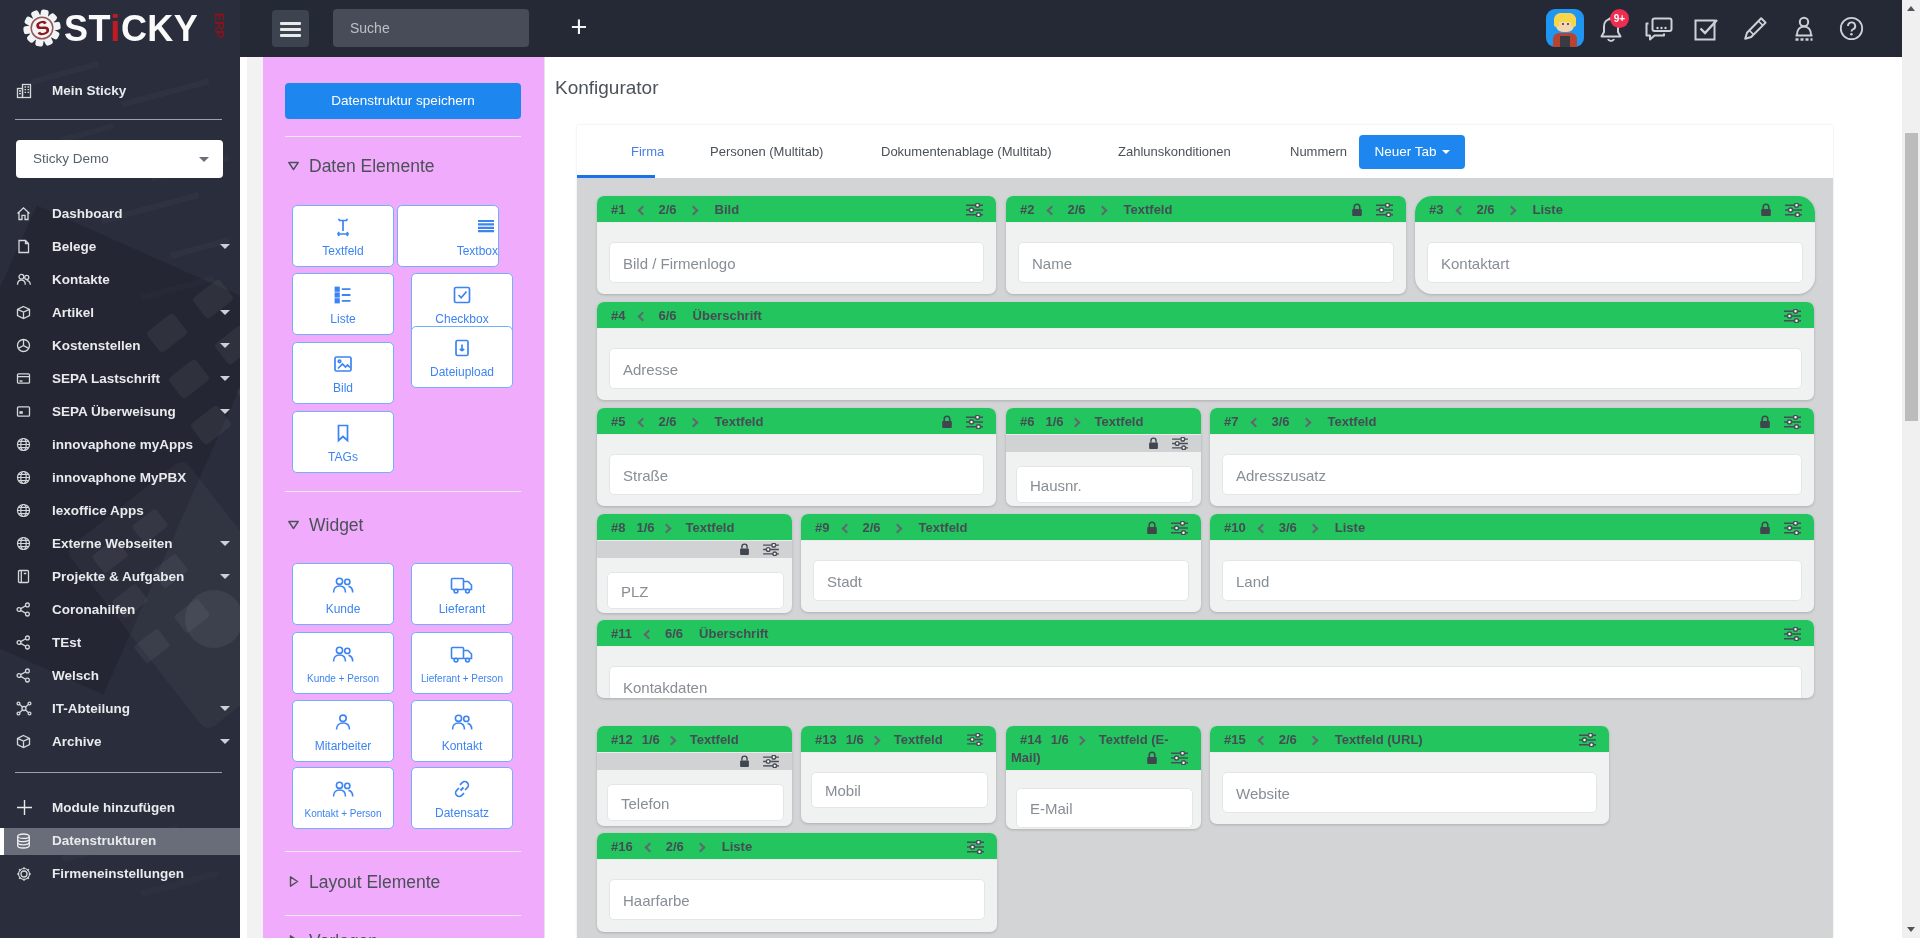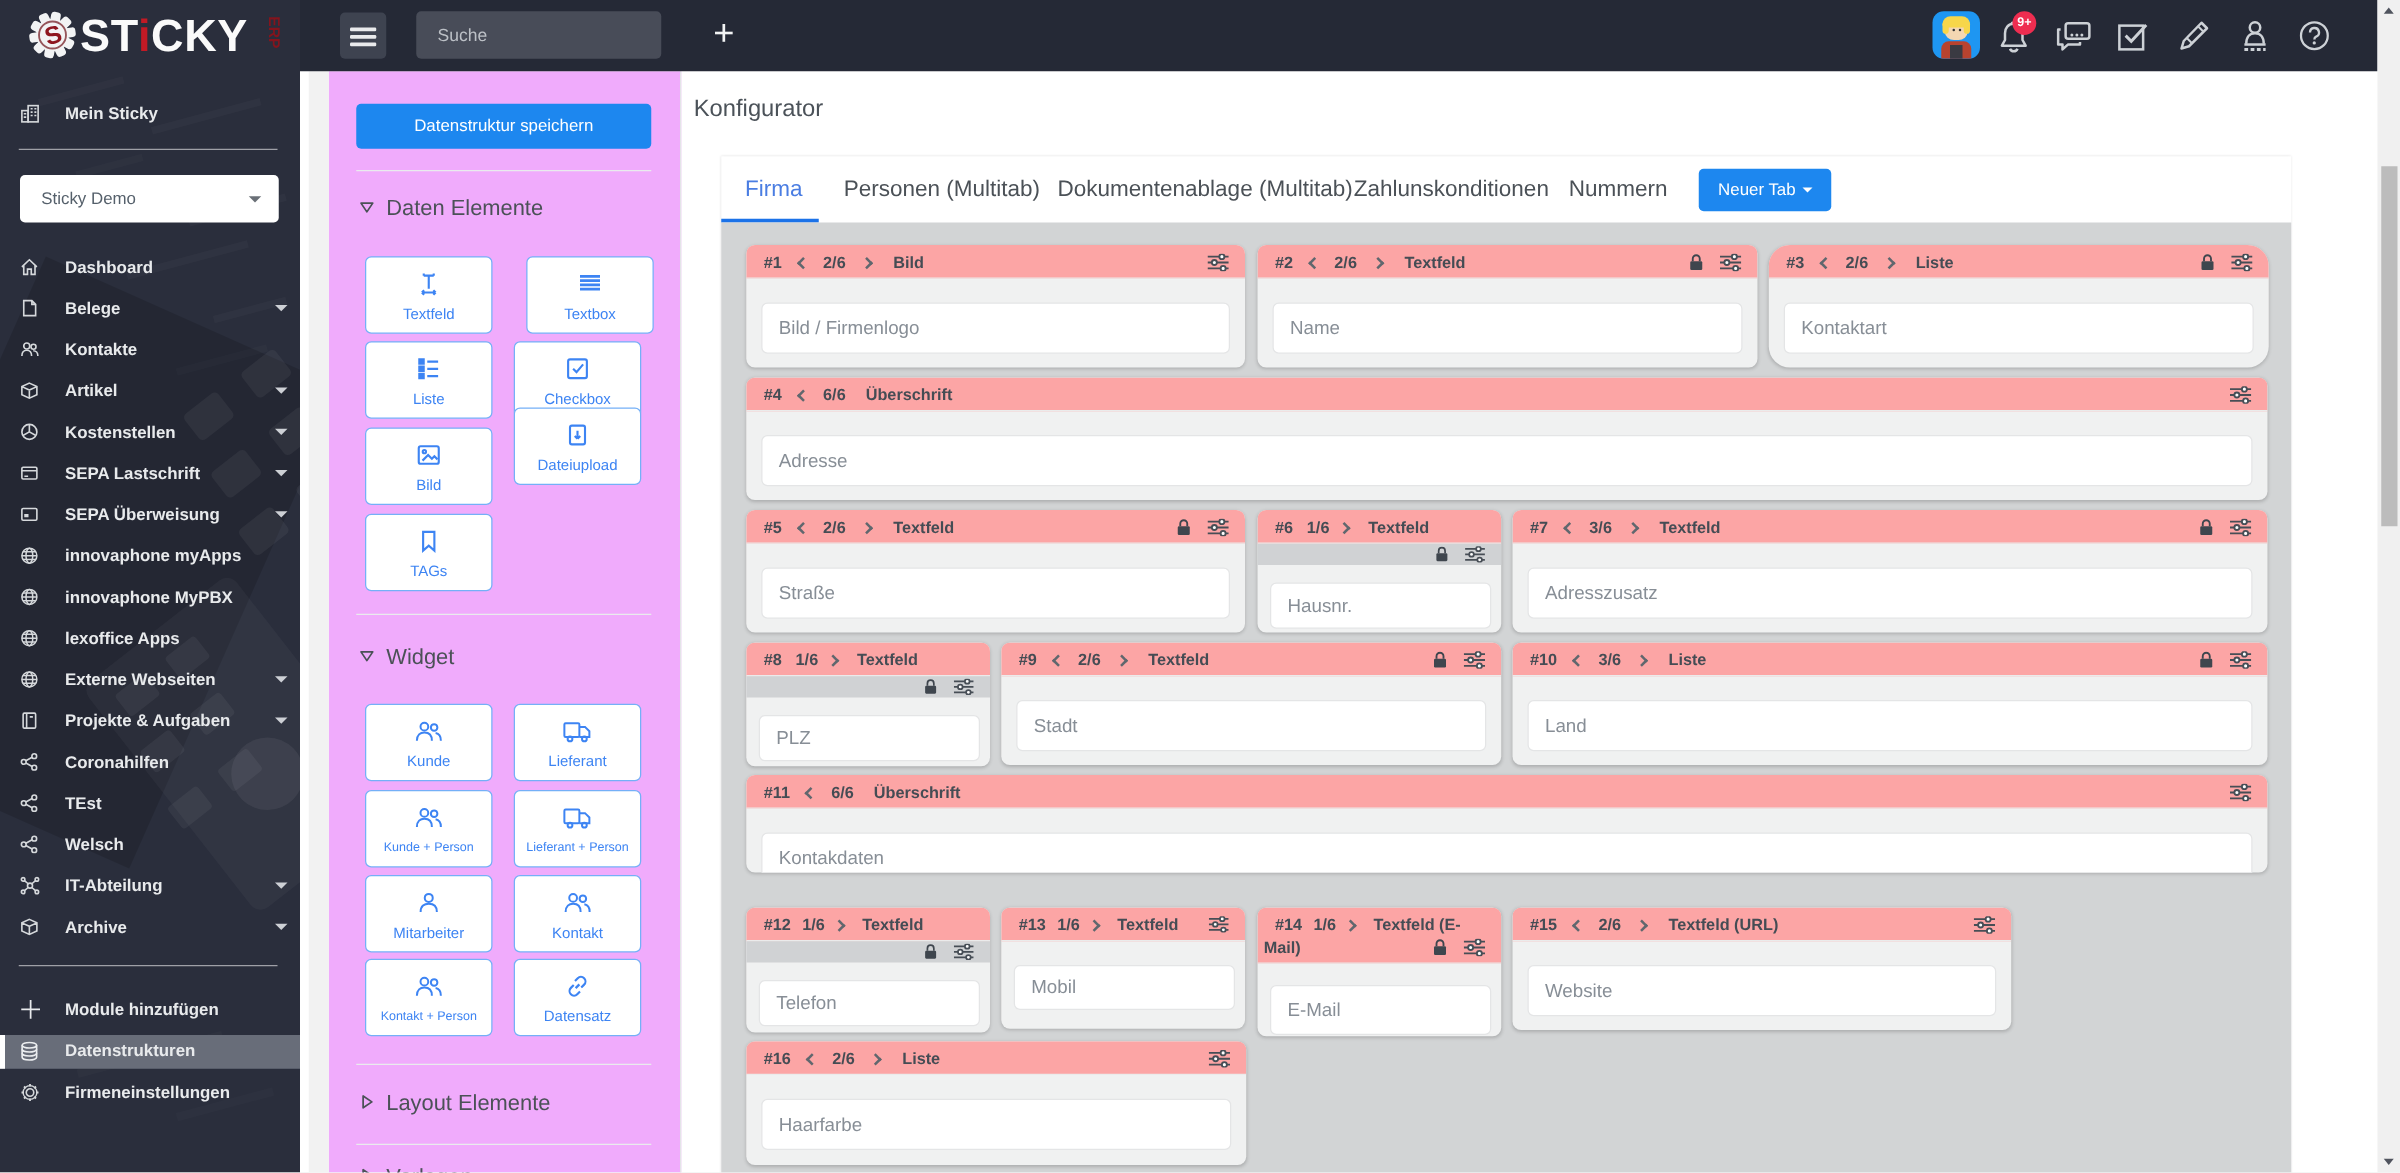--- a/index.html
+++ b/index.html
@@ -46,30 +46,30 @@
   .lp-div { position:absolute; left:22px; width:236px; height:1px; background:#e9ebed; }
   .lp-head { position:absolute; left:24px; font-size:17.5px; color:#4b5157; }
   .pbtn { position:absolute; width:102px; height:62px; background:#fff; border:1px solid #74b0f7; border-radius:5px; color:#3d84f3; text-align:center; }
   .pbtn .ic { position:absolute; left:0; right:0; top:9px; height:24px; }
   .pbtn .lb { position:absolute; left:0; right:0; bottom:8px; font-size:12px; }
   .pbtn .lbs { position:absolute; left:0; right:0; bottom:9px; font-size:10px; }
 
   
   #konf-title { position:absolute; left:555px; top:77px; font-size:19px; color:#4b5259; }
   #tabcard { position:absolute; left:577px; top:125px; width:1256px; height:813px; background:#fff; box-shadow:0 0 2px rgba(0,0,0,0.12); }
-  .tab { position:absolute; top:0; height:53px; line-height:53px; font-size:18px; color:#4b5157; }
+  .tab { position:absolute; top:0; height:53px; line-height:53px; font-size:13px; color:#4b5157;margin-left:35px; }
   #tab-active { color:#4a7de2; }
   #tab-underline { position:absolute; left:0px; top:50px; width:78px; height:3px; background:#1b72e8; }
   #btn-newtab { position:absolute; left:782px; top:10px; width:106px; height:34px; background:#1d87ef; border-radius:4px; color:#fff; font-size:13.5px; text-align:center; line-height:34px; }
   #btn-newtab .car { display:inline-block; width:0;height:0;border-left:4px solid transparent;border-right:4px solid transparent;border-top:4px solid #fff; vertical-align:2px; margin-left:5px;}
   #canvas { position:absolute; left:0; top:53px; width:1256px; height:760px; background:#d2d4d5; }
 
   
   .card { position:absolute; background:#f0f1f1; border-radius:7px; box-shadow:0 1px 3px rgba(0,0,0,0.18); overflow:hidden; }
-  .ch { position:absolute; left:0; top:0; right:0; height:27px; background:#fca5a5; border-bottom:1px solid #ebebeb;
+  .ch { position:absolute; left:0; top:0; right:0; height:27px; background:#22c55e; border-bottom:1px solid #ebebeb;
        font-size:13px; font-weight:700; color:#454c54; line-height:27px; white-space:nowrap; }
   .ch > span { vertical-align:top; }
   .num { margin-left:14px; }
   .frac { margin-left:11px; }
   .ttl { margin-left:16px; }
   .ch .chwrap { margin-left:12px; }
   .chv { display:inline-block; width:7px; height:7px; border-right:2px solid #60676e; border-bottom:2px solid #60676e; margin:0 0 0 0; }
   .chv.l { transform:rotate(135deg); }
   .chv.r { transform:rotate(-45deg); }
   .chwrap { display:inline-block; width:10px; text-align:center; line-height:27px; }
@@ -388,21 +388,21 @@
     <div class="lp-head" style="top:99px;"><svg width="13" height="13" viewBox="0 0 13 13" style="margin-right:9px">
           <path d="M1.8 3.5 L11.2 3.5 L6.5 10.5 Z" fill="none" stroke="#4b5157" stroke-width="1.4" stroke-linejoin="round"></path>
         </svg>Daten Elemente</div>
     <div class="pbtn" style="left:29px; top:148px;">
       <div class="ic"><svg width="24" height="24" viewBox="0 0 24 24" fill="none" stroke="#3d84f3" stroke-width="1.7">
             <path d="M12 5.5 V16 M8 5.5 H16 M8 3.8 V5.5 M16 3.8 V5.5"></path>
             <path d="M6.5 19 H17.5 M6.5 19 L8.3 17.2 M6.5 19 L8.3 20.8 M17.5 19 L15.7 17.2 M17.5 19 L15.7 20.8"></path>
           </svg></div>
       <div class="lb">Textfeld</div>
     </div>
-    <div class="pbtn" style="left:158px; top:148px;">
+    <div class="pbtn" style="left:134px; top:148px;text-align:right;">
       <div class="ic"><svg width="24" height="24" viewBox="0 0 24 24" stroke="#3d84f3" stroke-width="2.2">
             <path d="M4 6 H20 M4 9.4 H20 M4 12.8 H20 M4 16.2 H20"></path>
           </svg></div>
       <div class="lb">Textbox</div>
     </div>
     <div class="pbtn" style="left:29px; top:216px;">
       <div class="ic"><svg width="24" height="24" viewBox="0 0 24 24" fill="none" stroke="#3d84f3" stroke-width="1.8">
             <rect x="4.5" y="4.5" width="3.4" height="3.4" fill="#3d84f3"></rect>
             <rect x="4.5" y="10.3" width="3.4" height="3.4" fill="#3d84f3"></rect>
             <rect x="4.5" y="16.1" width="3.4" height="3.4" fill="#3d84f3"></rect>

